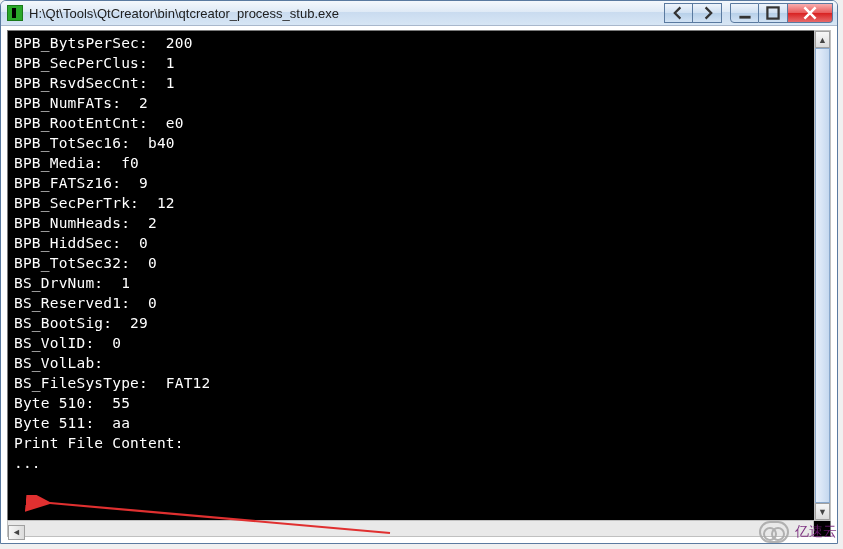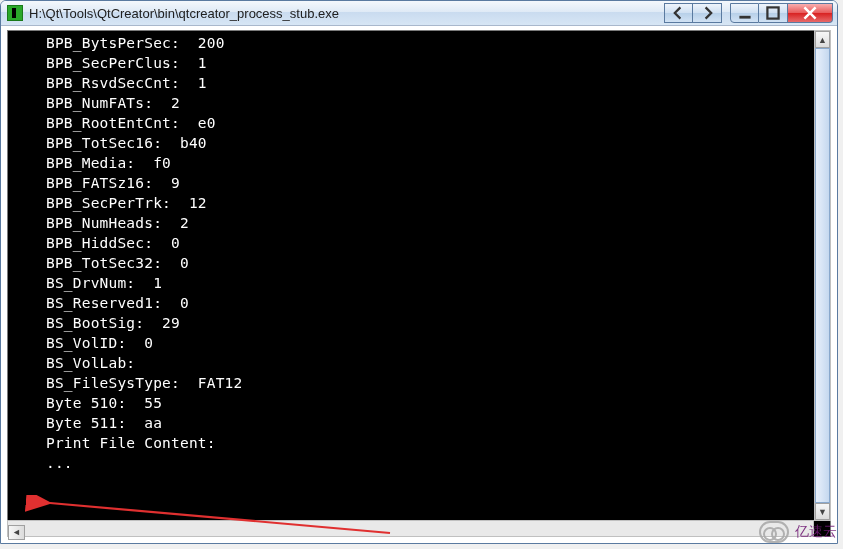--- a/index.html
+++ b/index.html
@@ -80,21 +80,20 @@
     .winbtns-left { margin-right: 8px; }
     .content-area {
       position: absolute;
       top: 29px;
       left: 6px;
       right: 6px;
       bottom: 6px;
       background: #000;
       overflow: hidden;
       border: 1px solid #7a7a7a;
-      padding-left: 32px;
     }
     .console {
       font-family: "Lucida Console", Consolas, monospace;
       font-size: 14.5px;
       line-height: 20px;
       color: #ffffff;
       padding: 2px 4px 2px 6px;
       white-space: pre;
       letter-spacing: 0.2px;
     }

